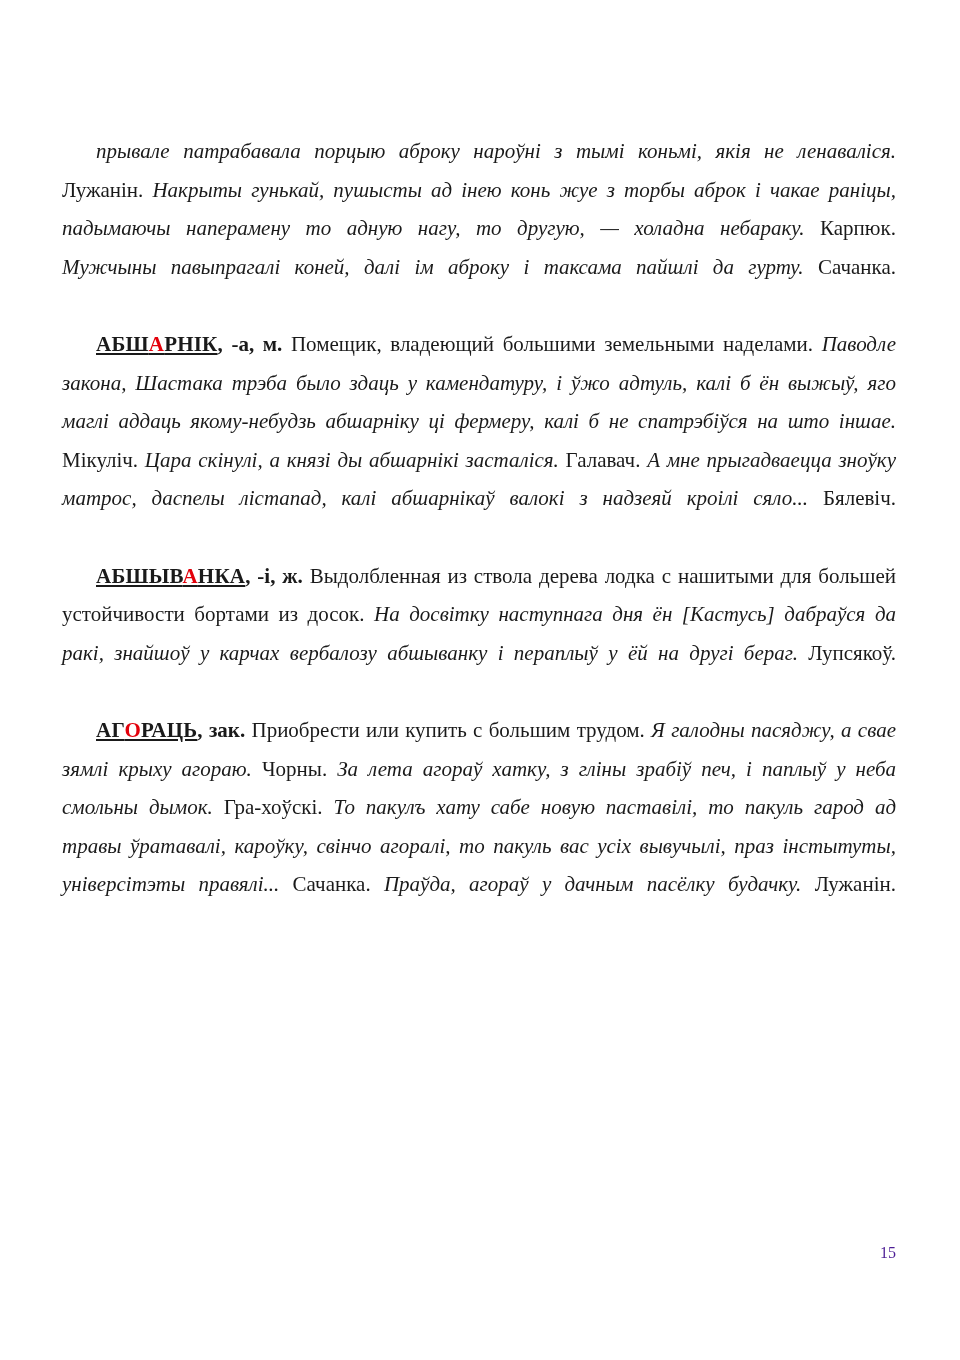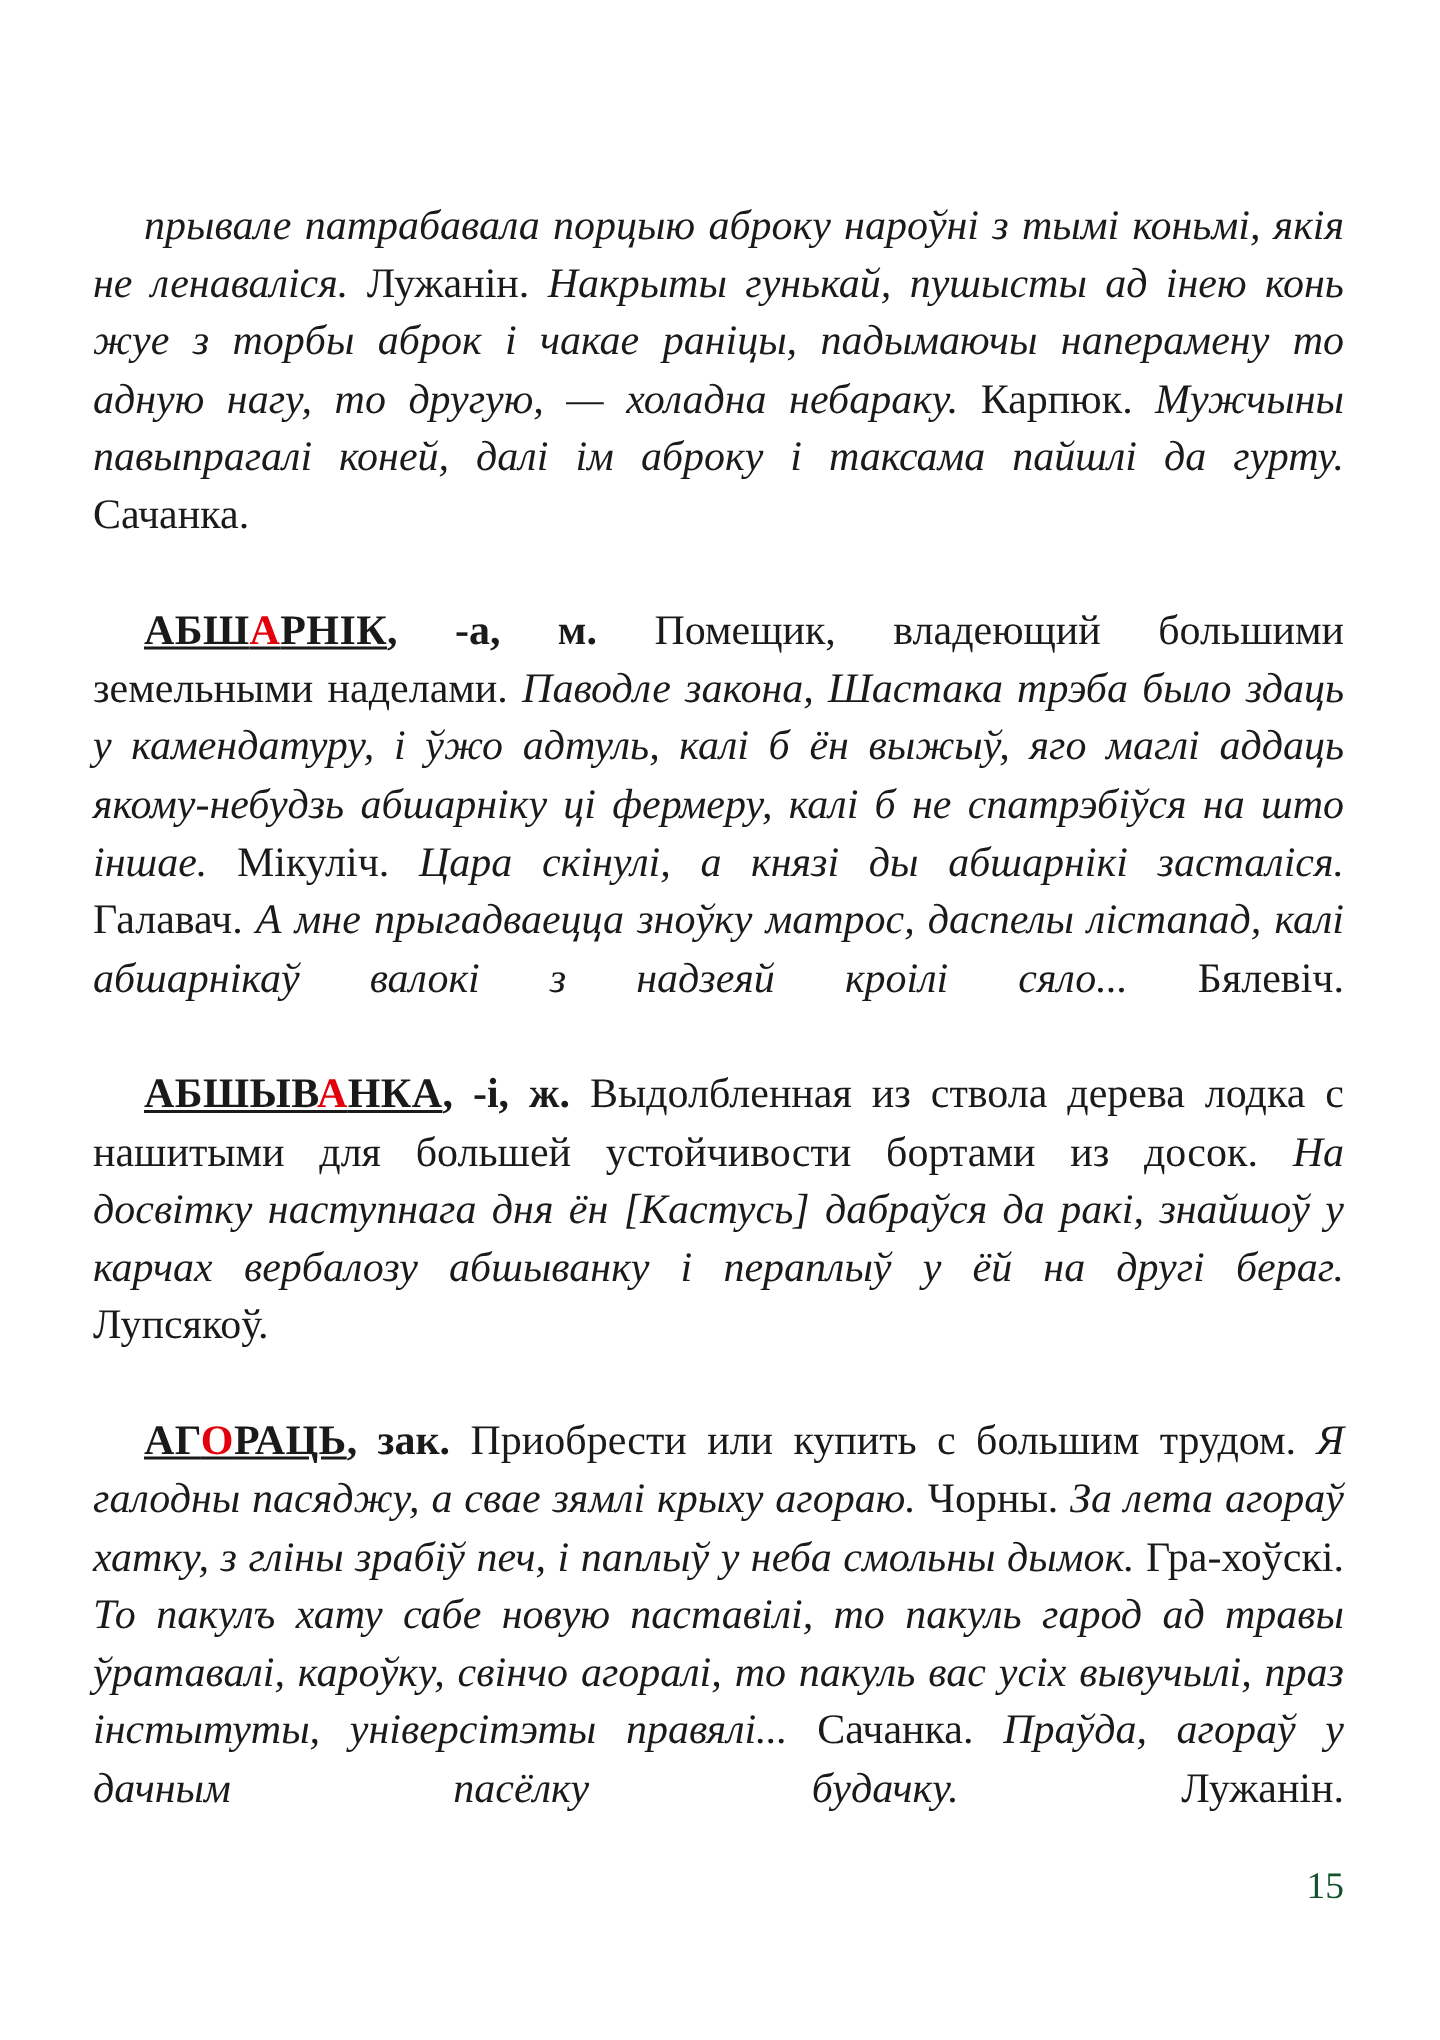--- a/index.html
+++ b/index.html
@@ -22,21 +22,21 @@
     height: 1360px;
     background: #ffffff;
   }
   #text-column {
     position: absolute;
     left: 62px;
     top: 132px;
     width: 834px;
   }
   .entry {
-    font-size: 28px;
+    font-size: 21px;
     line-height: 38.6px;
     text-align: justify;
     text-justify: inter-word;
     margin: 0 0 0 0;
     text-indent: 34px;
     -webkit-hyphens: none;
     hyphens: none;
     word-spacing: 0.02em;
   }
   .entry + .entry {
@@ -65,23 +65,23 @@
     font-weight: bold;
   }
   .gram {
     font-style: normal;
     font-weight: bold;
   }
   #page-number {
     position: absolute;
     right: 64px;
     top: 1244px;
-    font-size: 25px;
+    font-size: 16px;
     font-family: "Liberation Serif", "DejaVu Serif", serif;
-    color: #14532d;
+    color: #4c1d95;
     font-style: normal;
   }
 </style>
 </head>
 <body>
 
 <div id="page">
 
   <div id="text-column">
 

